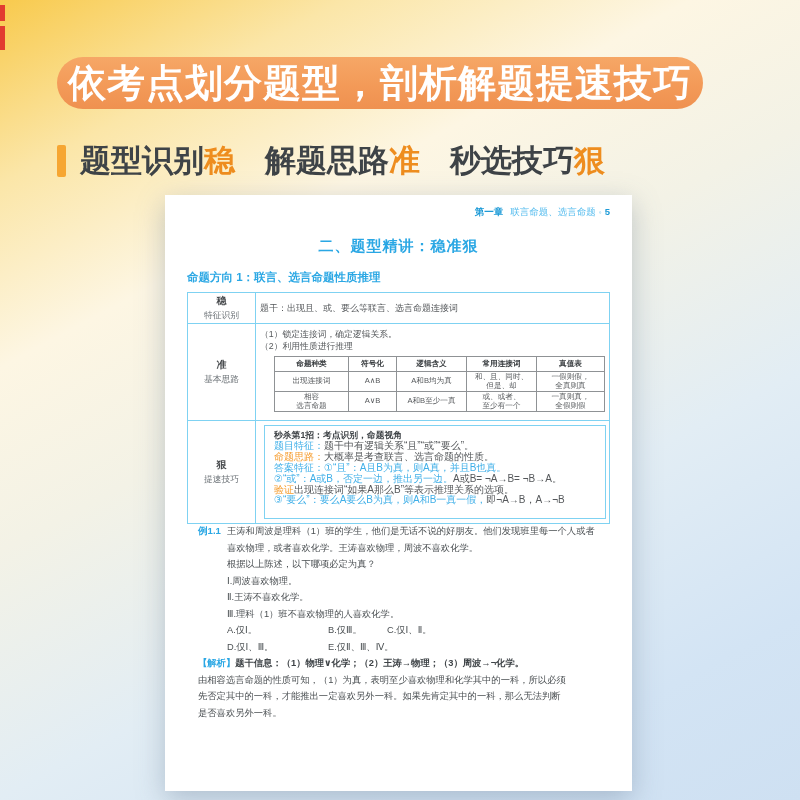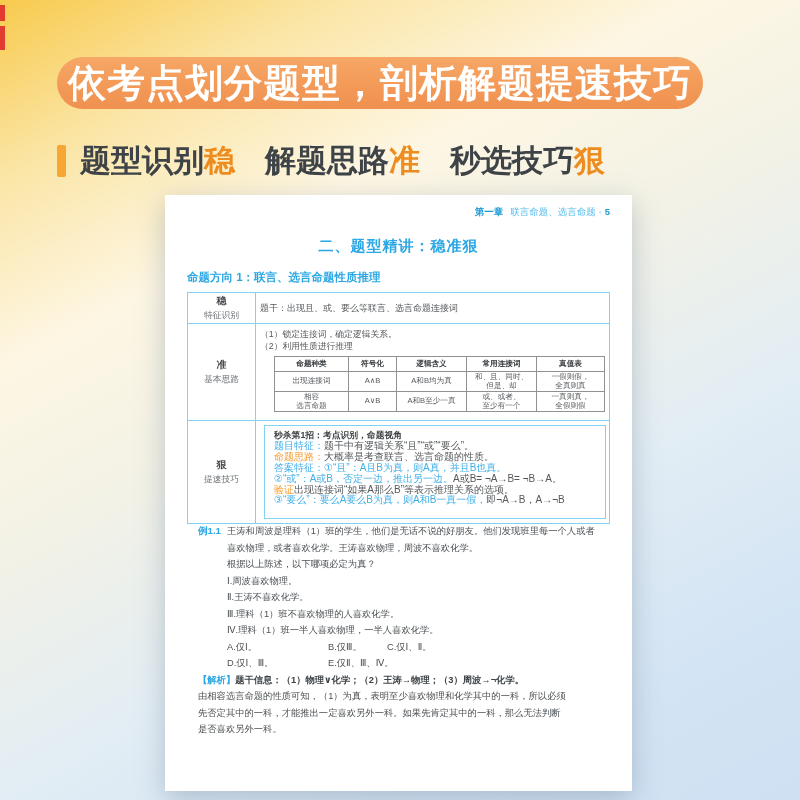--- a/index.html
+++ b/index.html
@@ -173,21 +173,20 @@
   <div class="example">
     <div class="ex-row">
       <span class="ex-label">例1.1</span>
       <div class="ex-body">
         <div class="stem">王涛和周波是理科（1）班的学生，他们是无话不说的好朋友。他们发现班里每一个人或者
 喜欢物理，或者喜欢化学。王涛喜欢物理，周波不喜欢化学。</div>
         <div>根据以上陈述，以下哪项必定为真？</div>
         <div>Ⅰ.周波喜欢物理。</div>
         <div>Ⅱ.王涛不喜欢化学。</div>
         <div>Ⅲ.理科（1）班不喜欢物理的人喜欢化学。</div>
-        <div>Ⅳ.理科（1）班一半人喜欢物理，一半人喜欢化学。</div>
         <div class="opt-row">
           <span class="o1">A.仅Ⅰ。</span><span class="o2">B.仅Ⅲ。</span><span>C.仅Ⅰ、Ⅱ。</span>
         </div>
         <div class="opt-row">
           <span class="o1">D.仅Ⅰ、Ⅲ。</span><span>E.仅Ⅱ、Ⅲ、Ⅳ。</span>
         </div>
       </div>
     </div>
     <div class="analysis">
       <div class="an-head">

